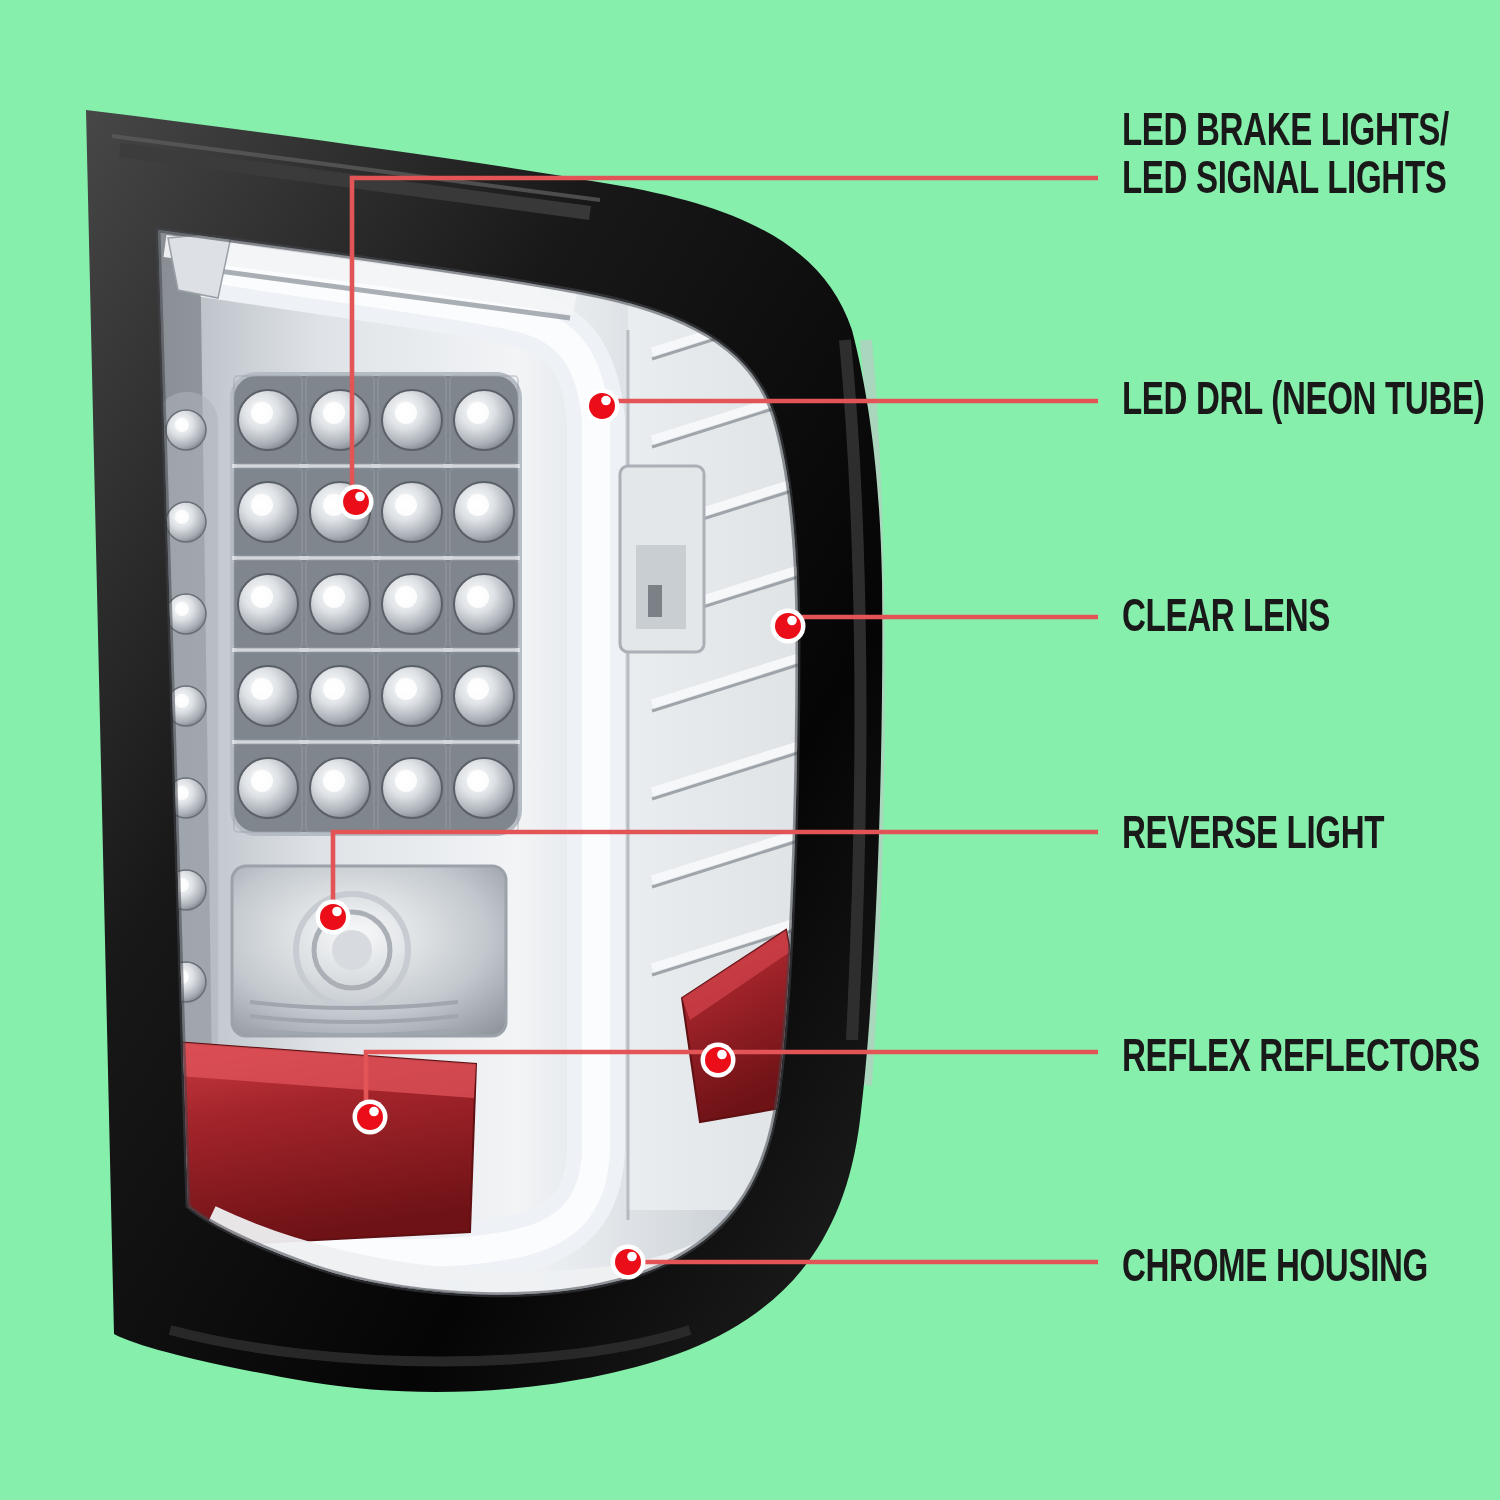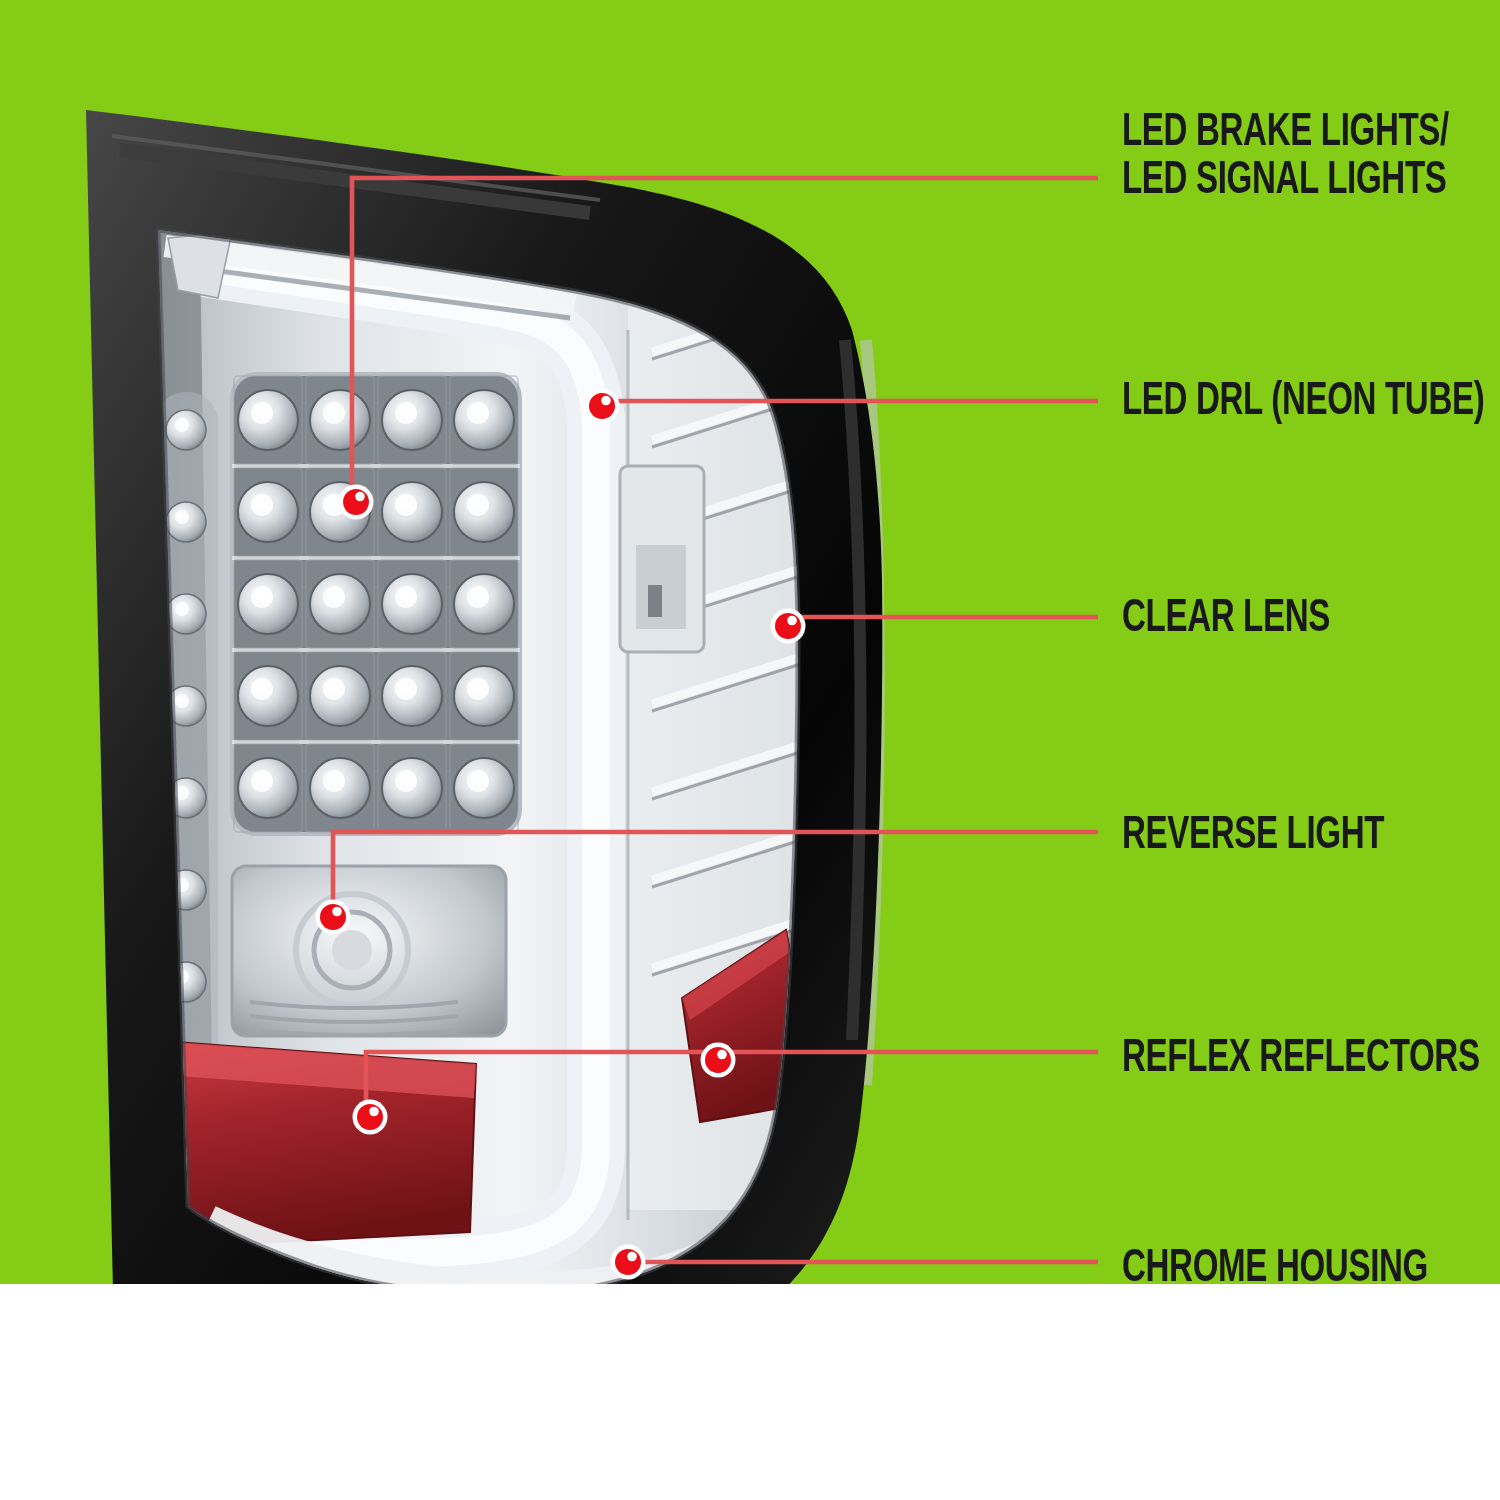--- a/index.html
+++ b/index.html
@@ -1,16 +1,16 @@
 <!DOCTYPE html>
 <html style="--c-line: #e35457; --c-dot: #eb0d17; --c-text: #191919;"><head>
 <meta charset="utf-8">
 <style>
   html,body{margin:0;padding:0;background:#fff;}
-  .stage{position:relative;width:1500px;height:1284px;overflow:hidden;background:#84cc16;
+  .stage{position:relative;width:1500px;height:1500px;overflow:hidden;background:#86efac;
          font-family:"Liberation Sans",sans-serif;}
   .art{position:absolute;left:0;top:0;}
   .label{position:absolute;left:1122px;color:var(--c-text,#191919);
          font:700 46px/48px "Liberation Sans",sans-serif;
          letter-spacing:-0.5px;white-space:nowrap;
          transform:scaleX(.72);transform-origin:0 0;}
   .cl{stroke:var(--c-line,#e35457);stroke-width:4.6;fill:none;}
   .dot-ring{fill:#ffffff;}
   .dot-core{fill:var(--c-dot,#eb0d17);}
   .dot-hi{fill:#ffffff;}

